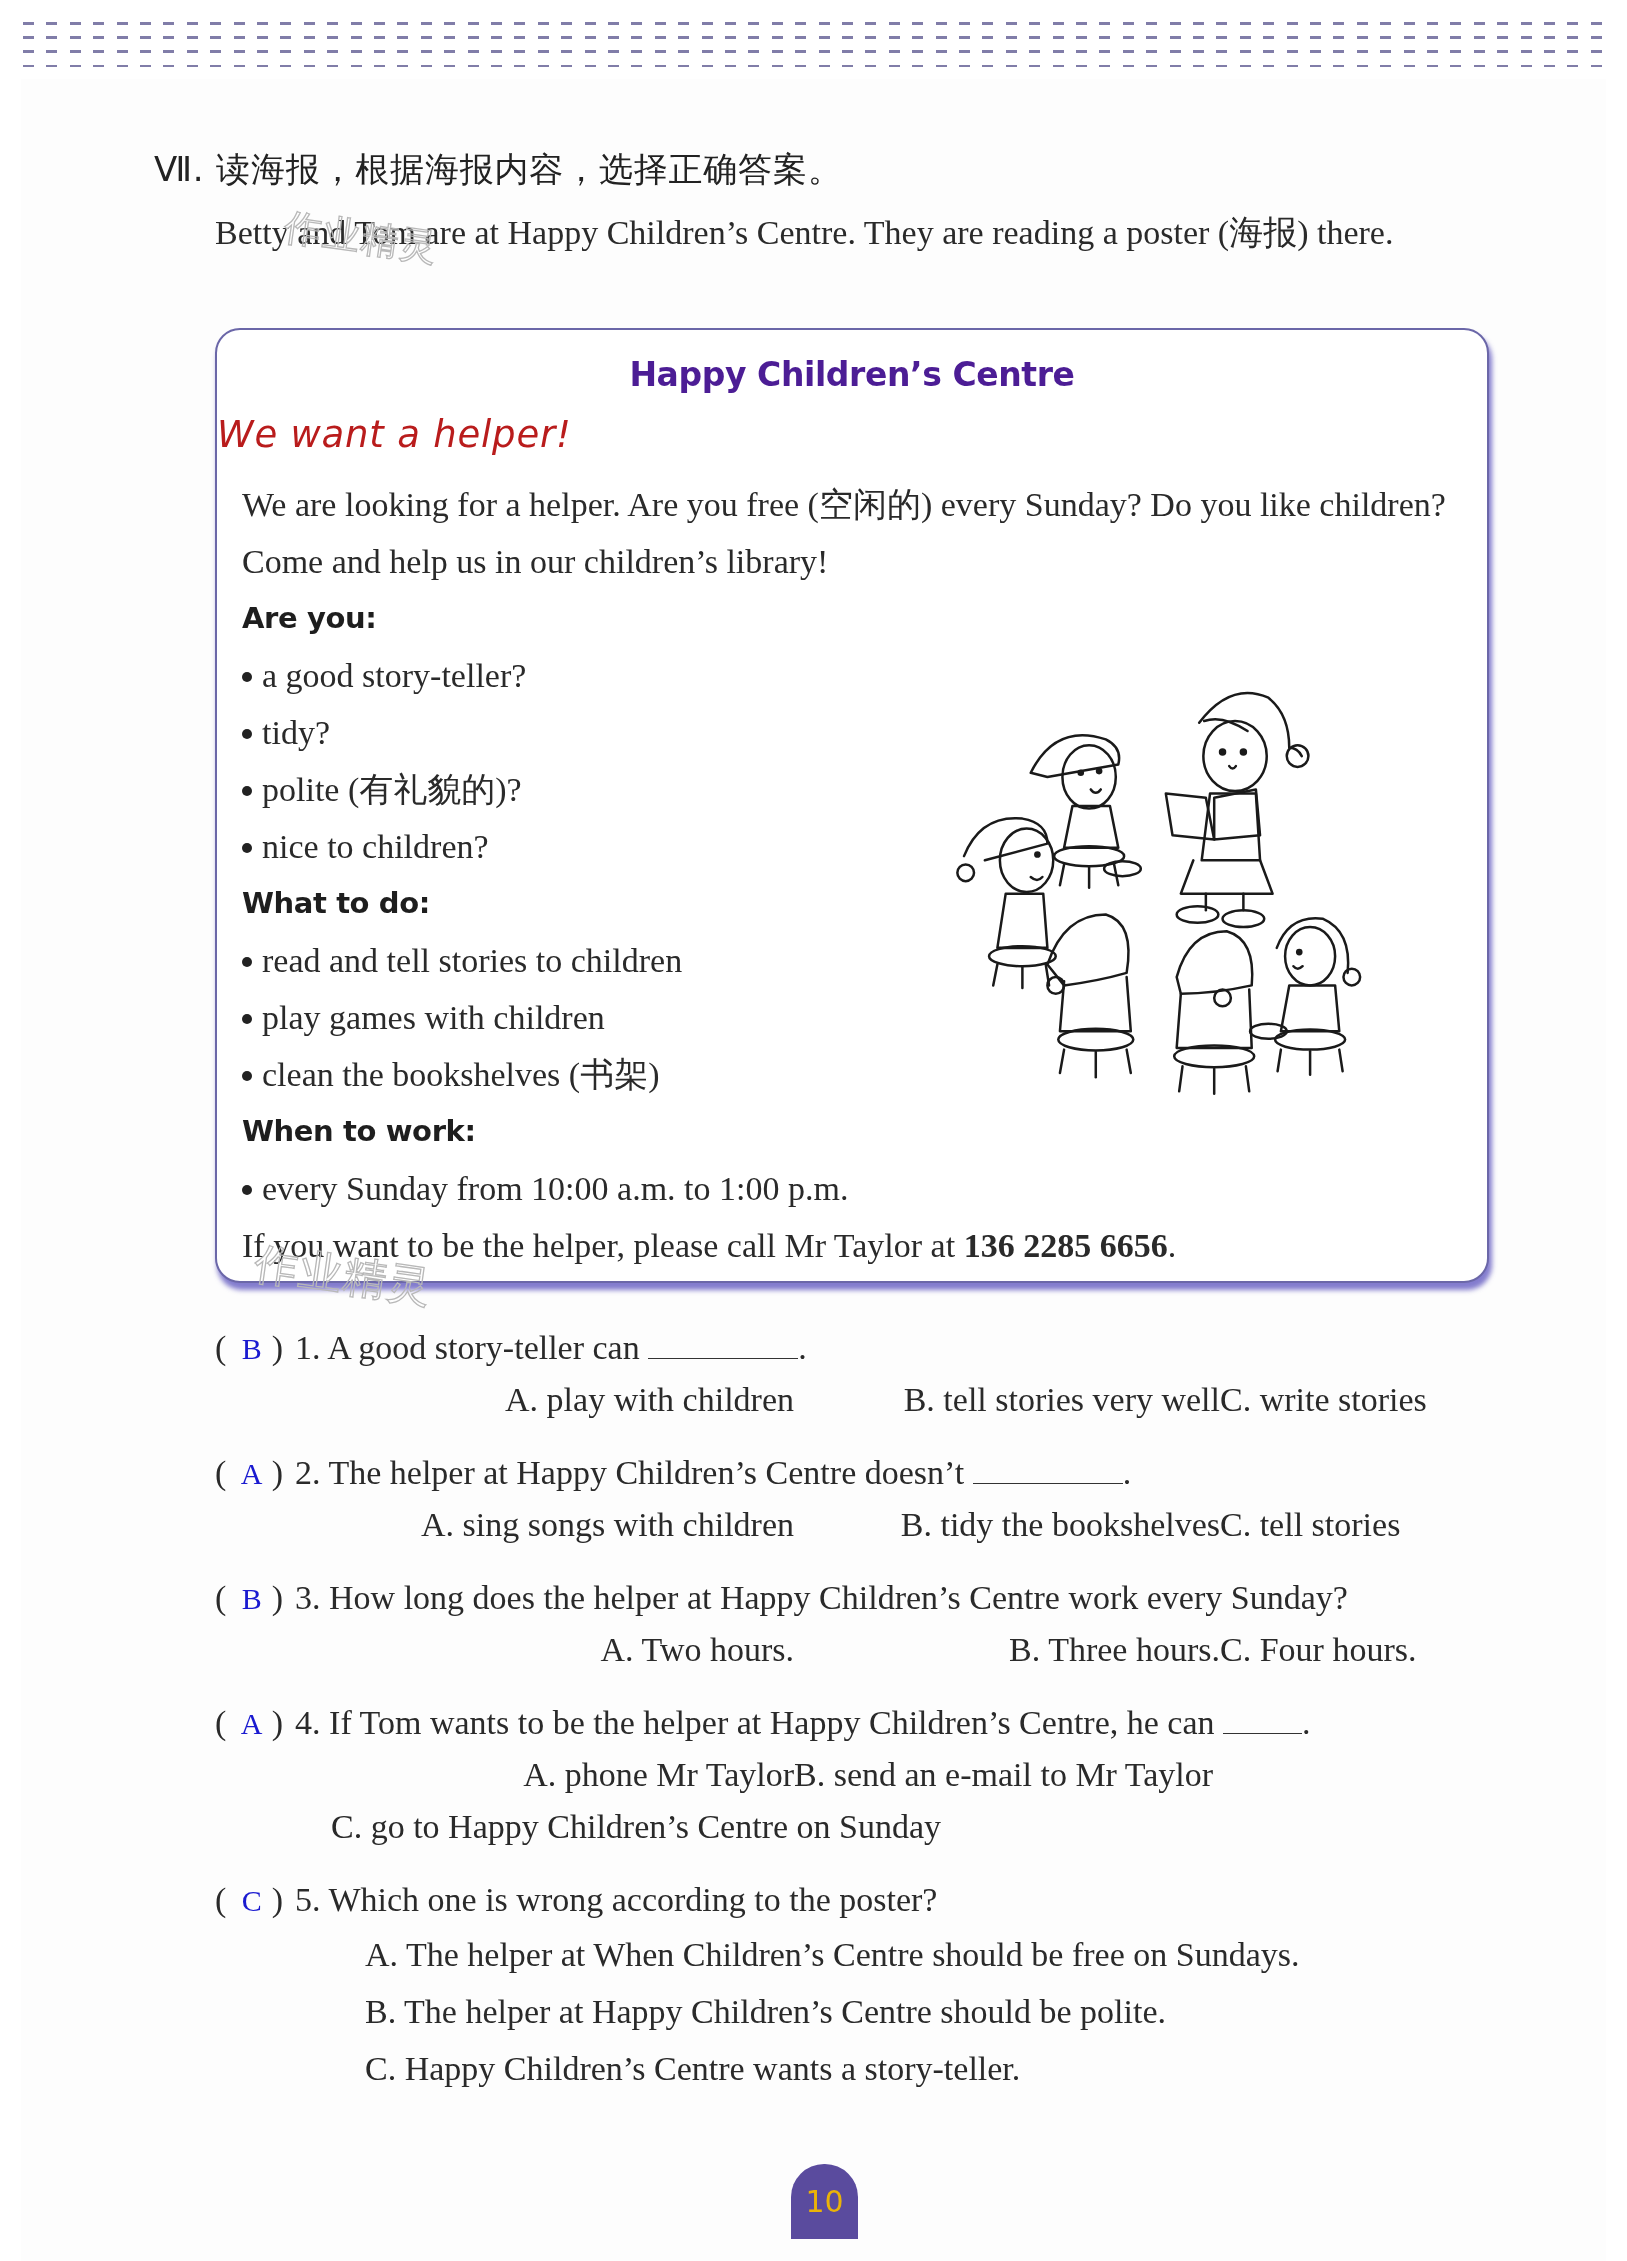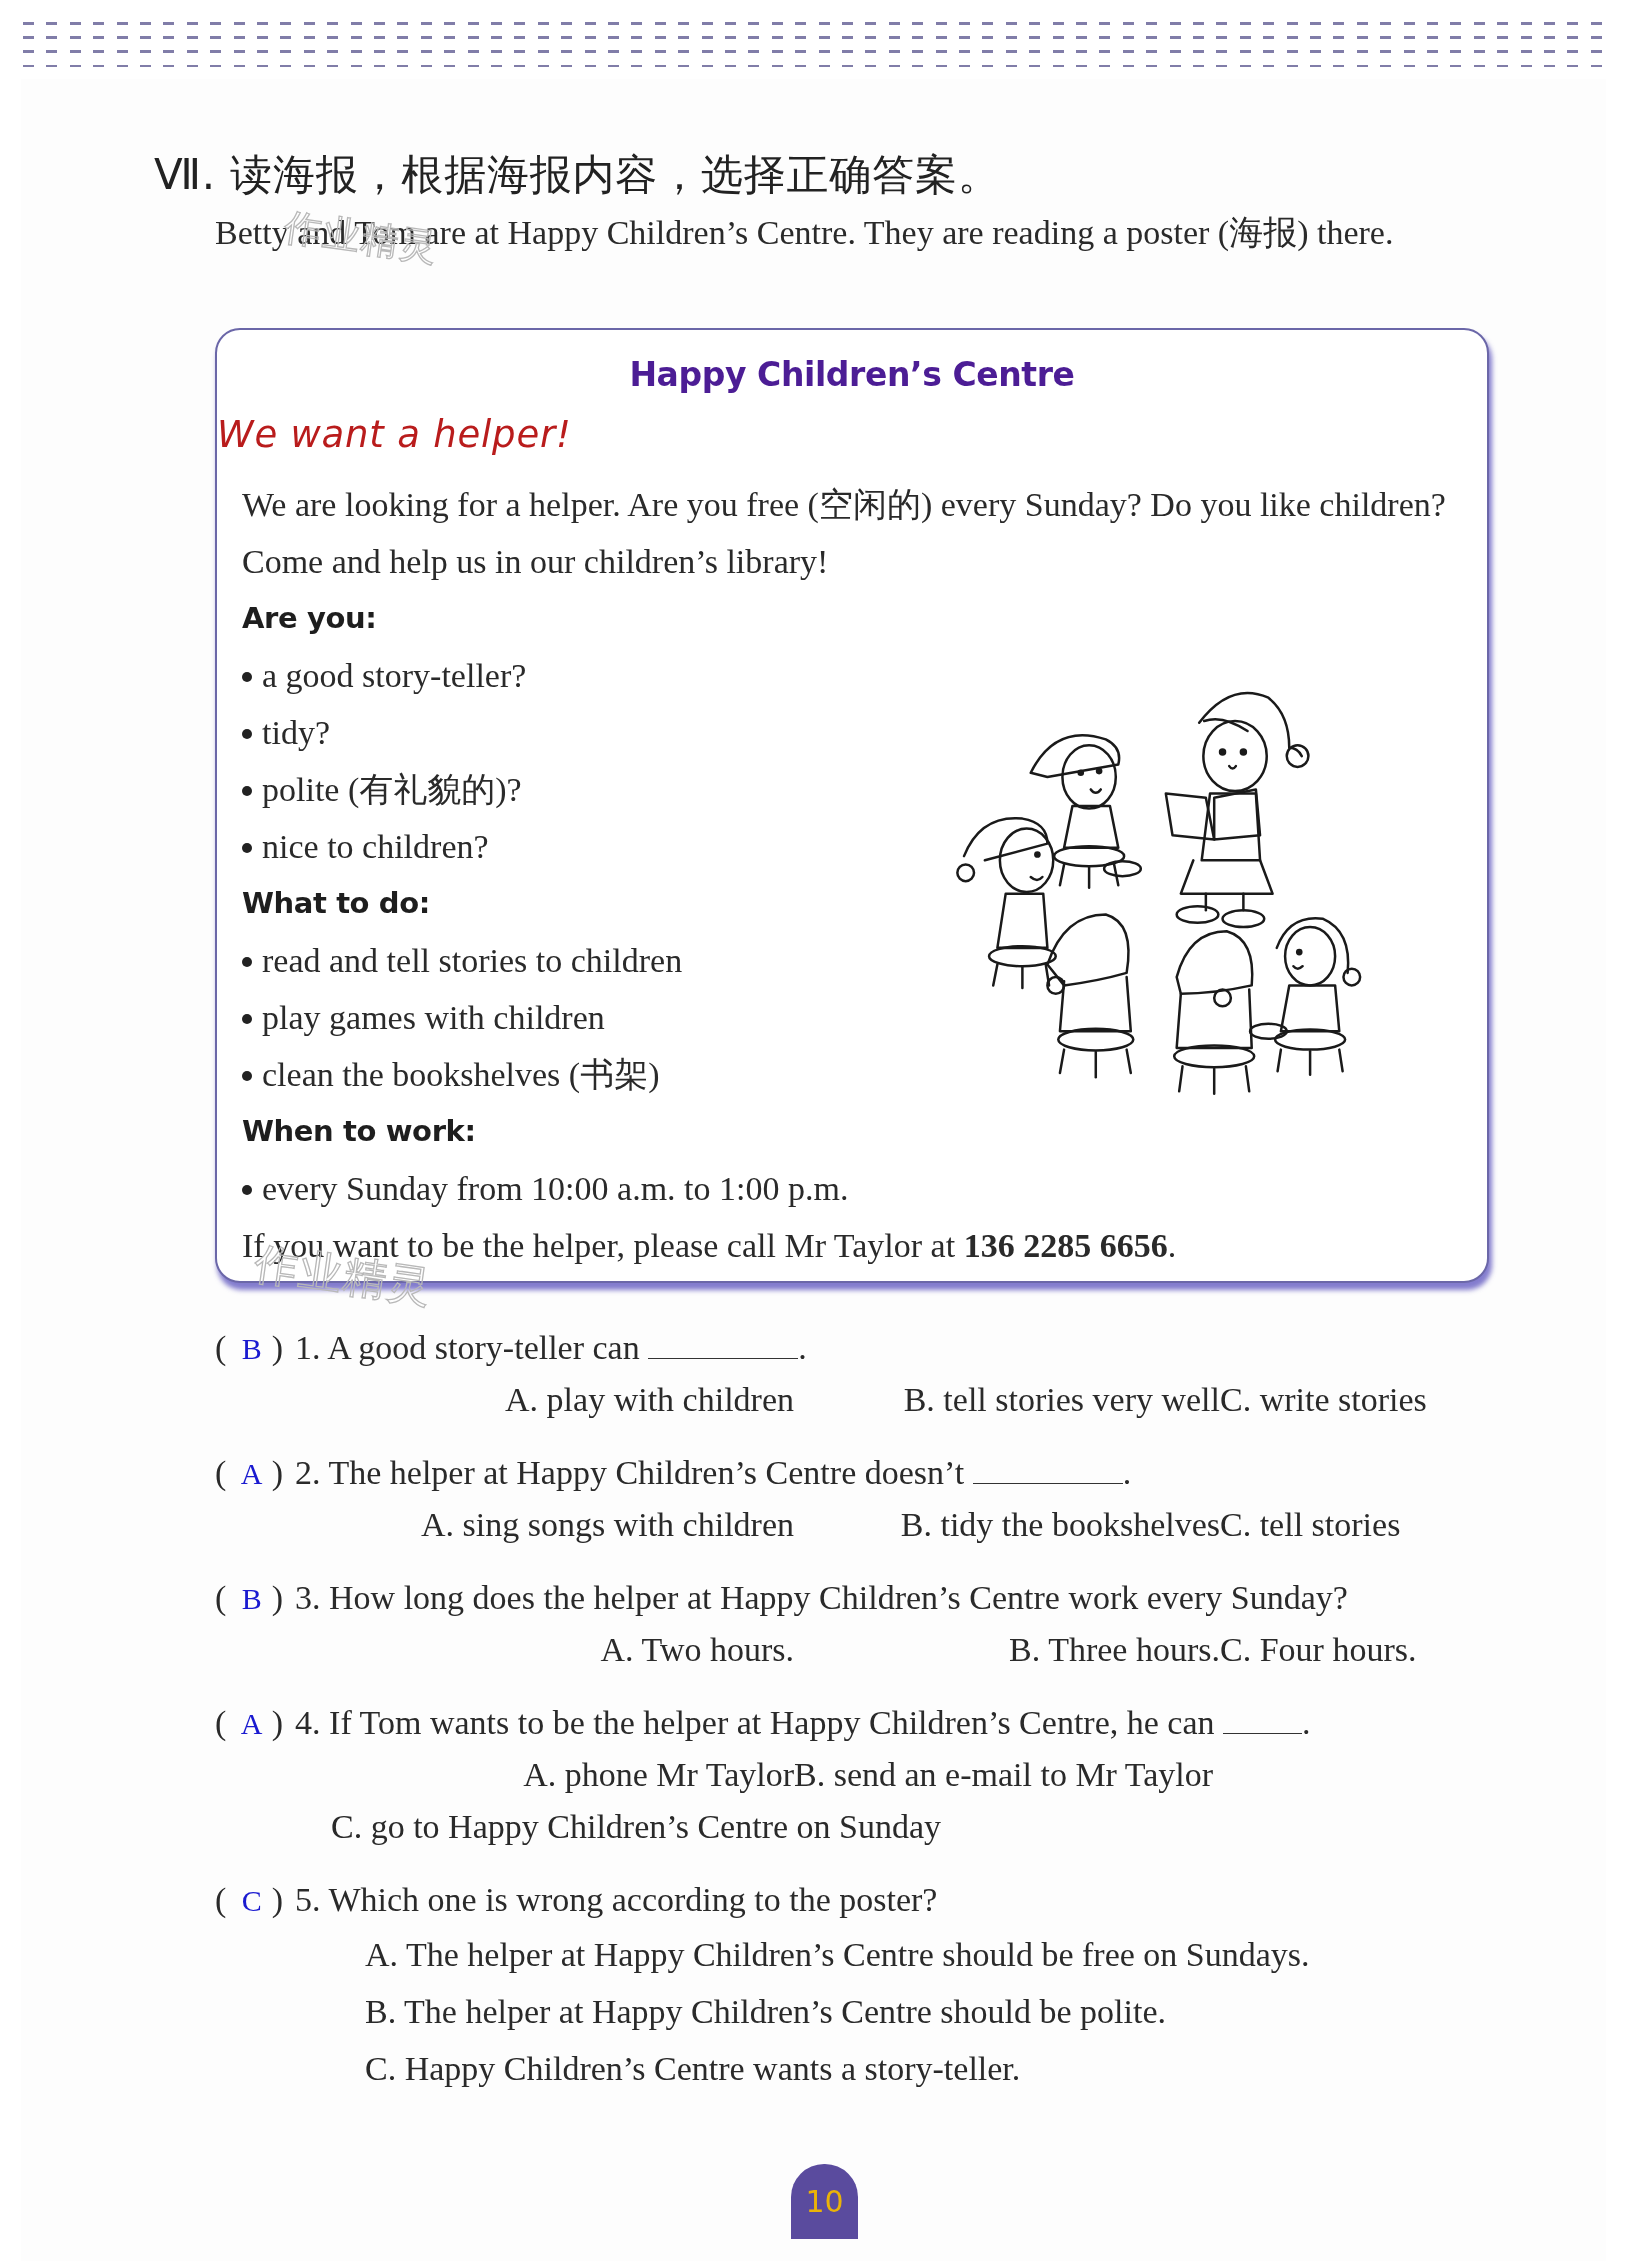--- a/index.html
+++ b/index.html
@@ -14,21 +14,21 @@
     background:#fdfdfd;
   }
   .dash-rows { position:absolute; left:23.4px; top:22px; width:1585px; }
   .dash-row {
     height:2.5px; margin-bottom:11.7px;
     background-image: repeating-linear-gradient(to right, #6a6699 0 11px, transparent 11px 23.4px);
     opacity:0.85;
   }
   .section-title {
     position:absolute; left:154px; top:147px;
-    font-family:"DejaVu Sans", sans-serif; font-size:42px; color:#222;
+    font-family:"DejaVu Sans", sans-serif; font-size:34px; color:#222;
     letter-spacing:0.8px;
   }
   .intro {
     position:absolute; left:215px; top:204px; width:1302px;
     font-size:34px; line-height:57px; color:#2a2a2a;
   }
   .poster {
     position:absolute; left:215px; top:328px; width:1270px; height:951px;
     border:2.5px solid #6b67a8; border-radius:25px; background:#ffffff;
     box-shadow: 2.5px 6.7px 5px rgba(90,80,190,0.75);
@@ -275,21 +275,21 @@
   </div>
 
   <div class="q">
     <div class="q-row">
       <span class="paren">(</span>
       <span class="answer">C</span>
       <span class="paren">)</span>
       <span class="qtext"><span>5.</span> <span>Which one is wrong according to the poster?</span></span>
     </div>
     <div class="opts-col">
-      <div>A. The helper at Happy Children’s Centre should be free on Sundays.</div>
+      <div>A. The helper at When Children’s Centre should be free on Sundays.</div>
       <div>B. The helper at Happy Children’s Centre should be polite.</div>
       <div>C. Happy Children’s Centre wants a story-teller.</div>
     </div>
   </div>
 </div>
 
 <div class="page-num">10</div>
 
 
 </body></html>

